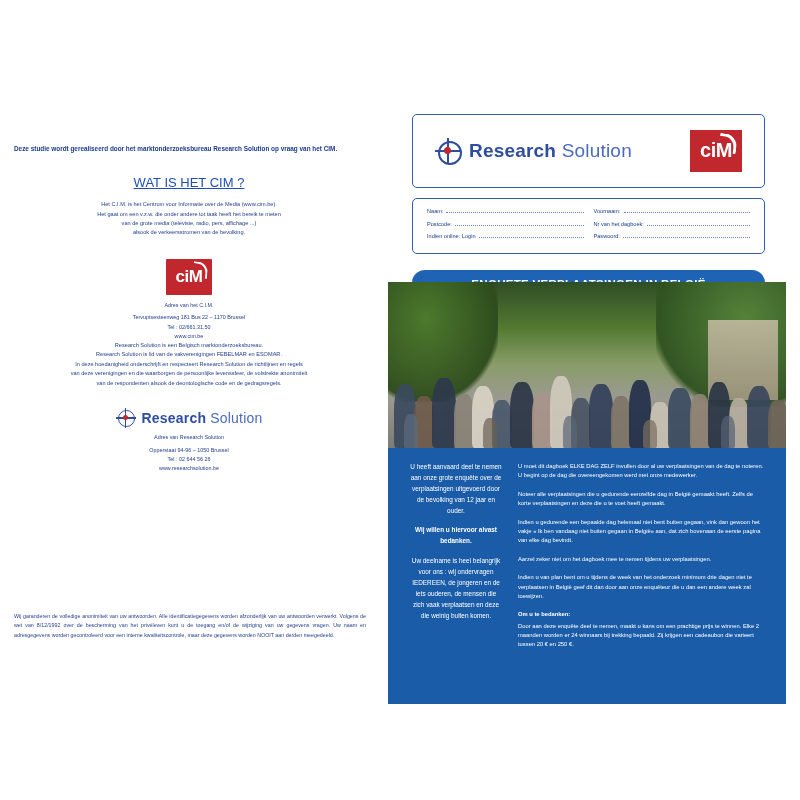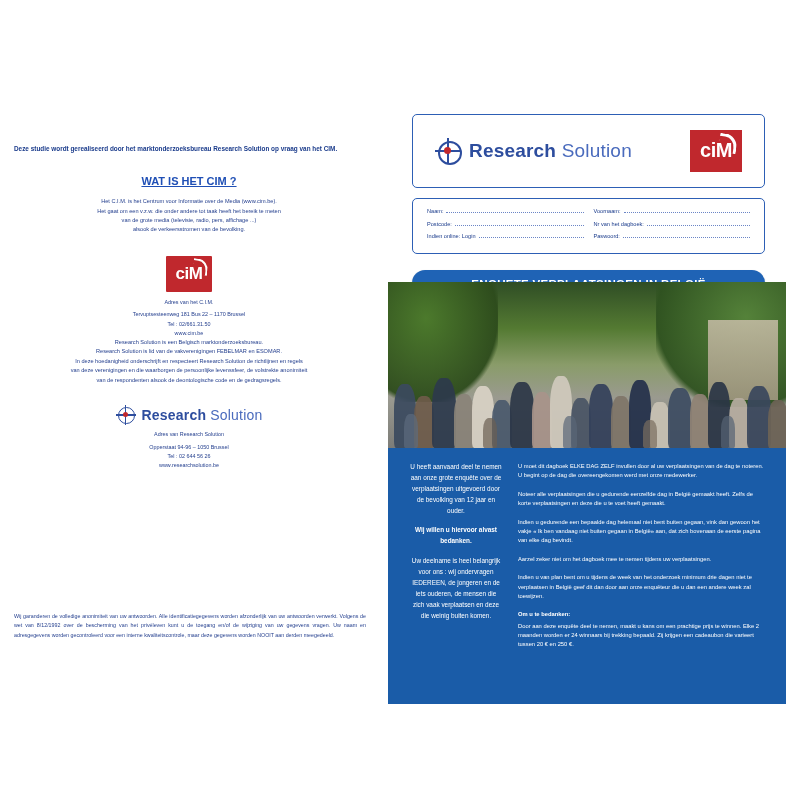--- a/index.html
+++ b/index.html
@@ -29,22 +29,22 @@
   }
   .intro-line {
     font-size: 6.4px;
     font-weight: bold;
     color: #1a3b8b;
     text-align: left;
     line-height: 1.3;
     margin-bottom: 22px;
   }
   .sect-title {
-    font-size: 11px;
-    font-weight: bold;
+    font-size: 13px;
+    font-weight: normal;
     color: #1f4fb5;
     text-decoration: underline;
     margin-bottom: 10px;
   }
   .body-txt {
     font-size: 5.6px;
     line-height: 1.65;
     color: #26418f;
   }
   .body-txt-j {

